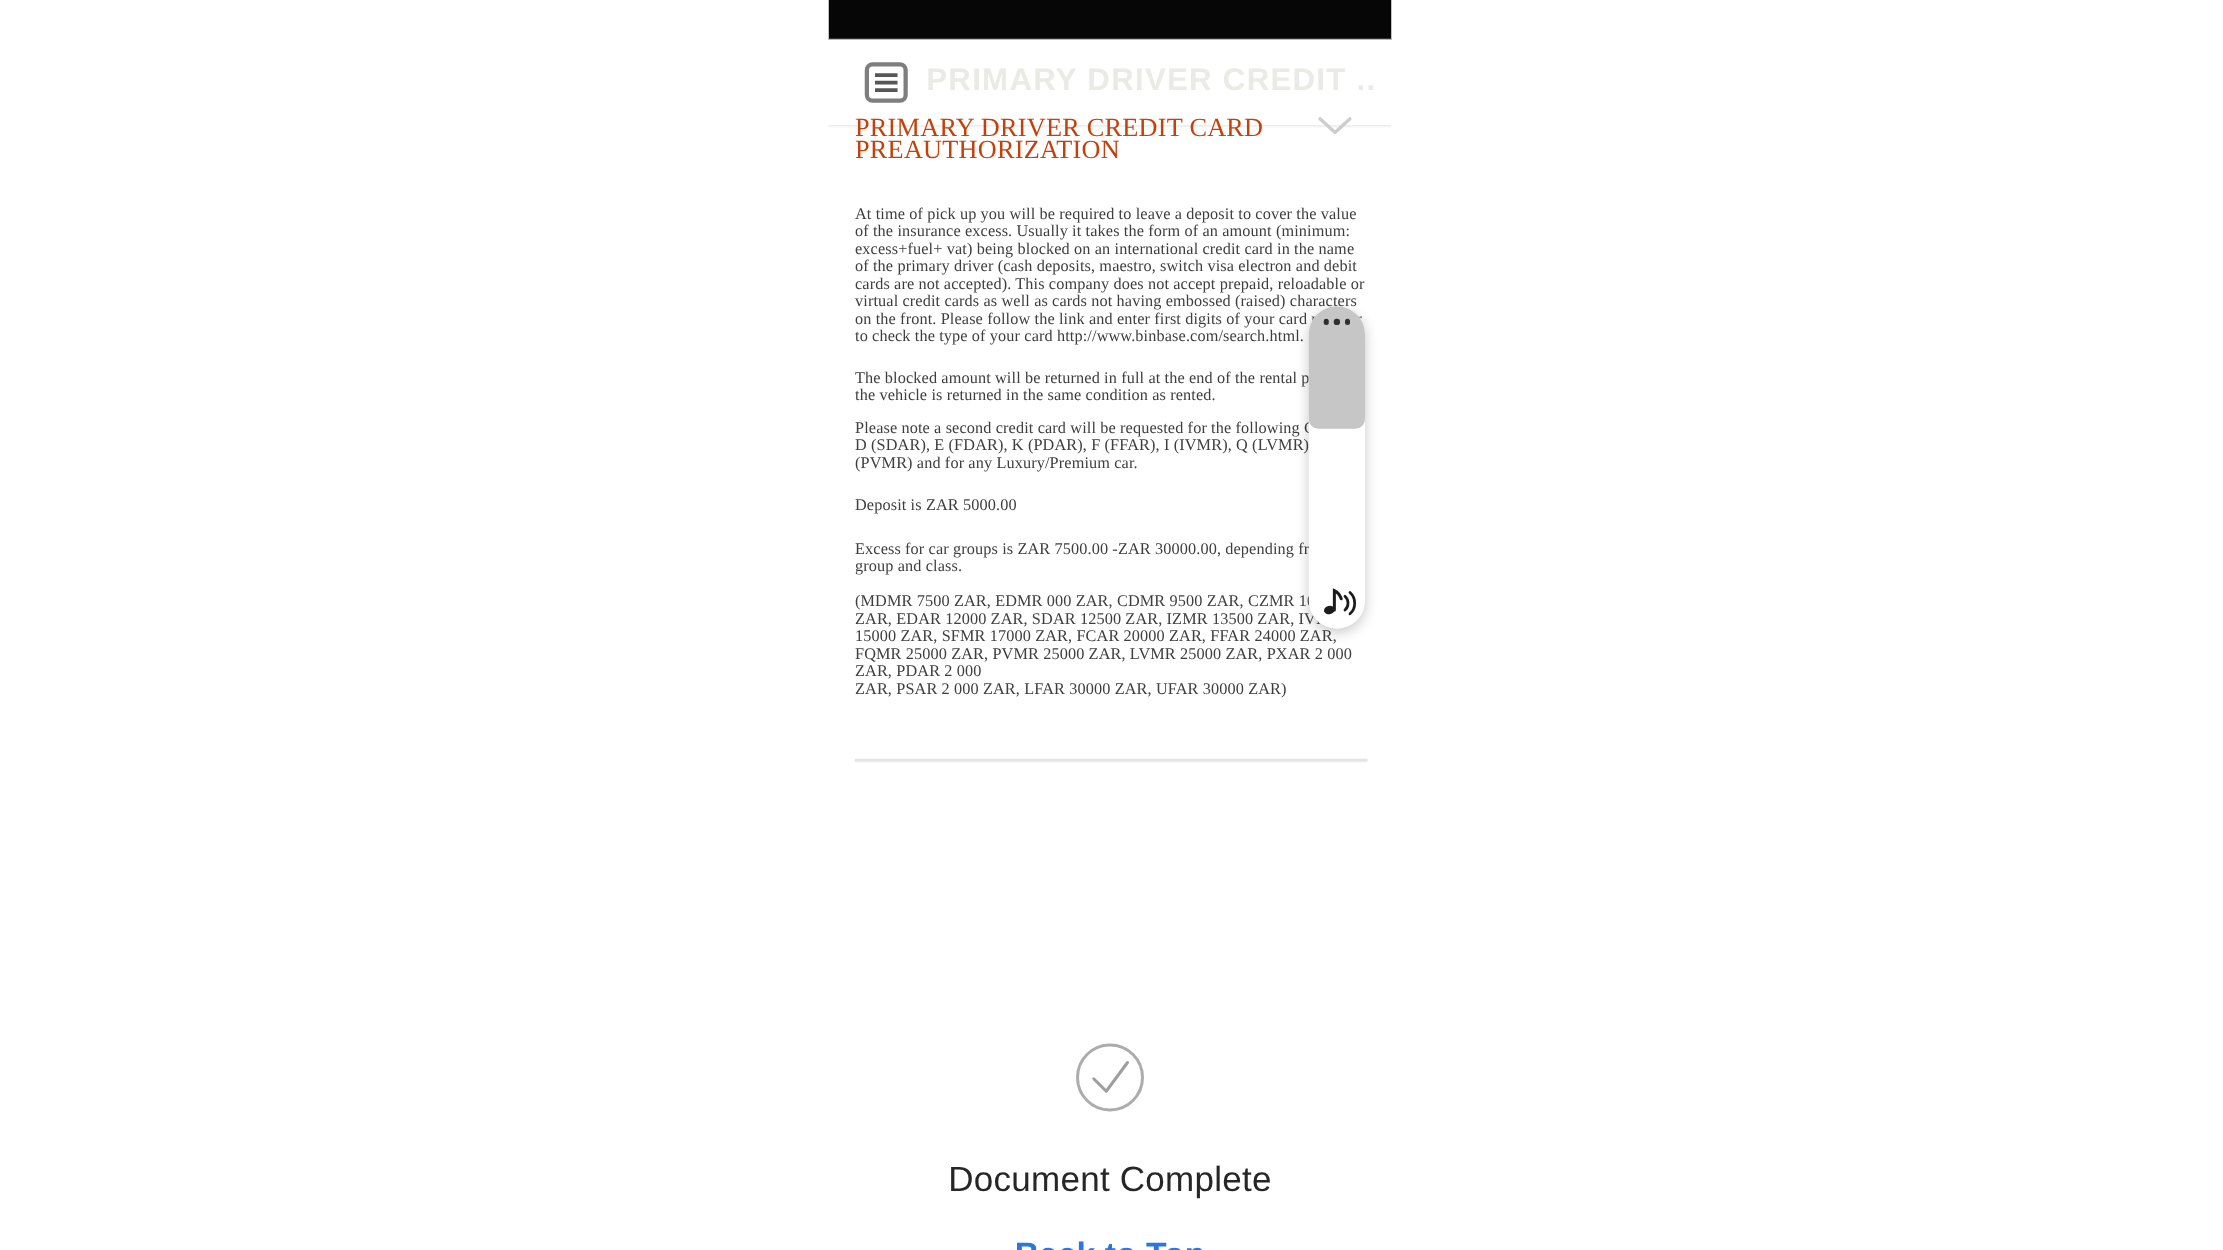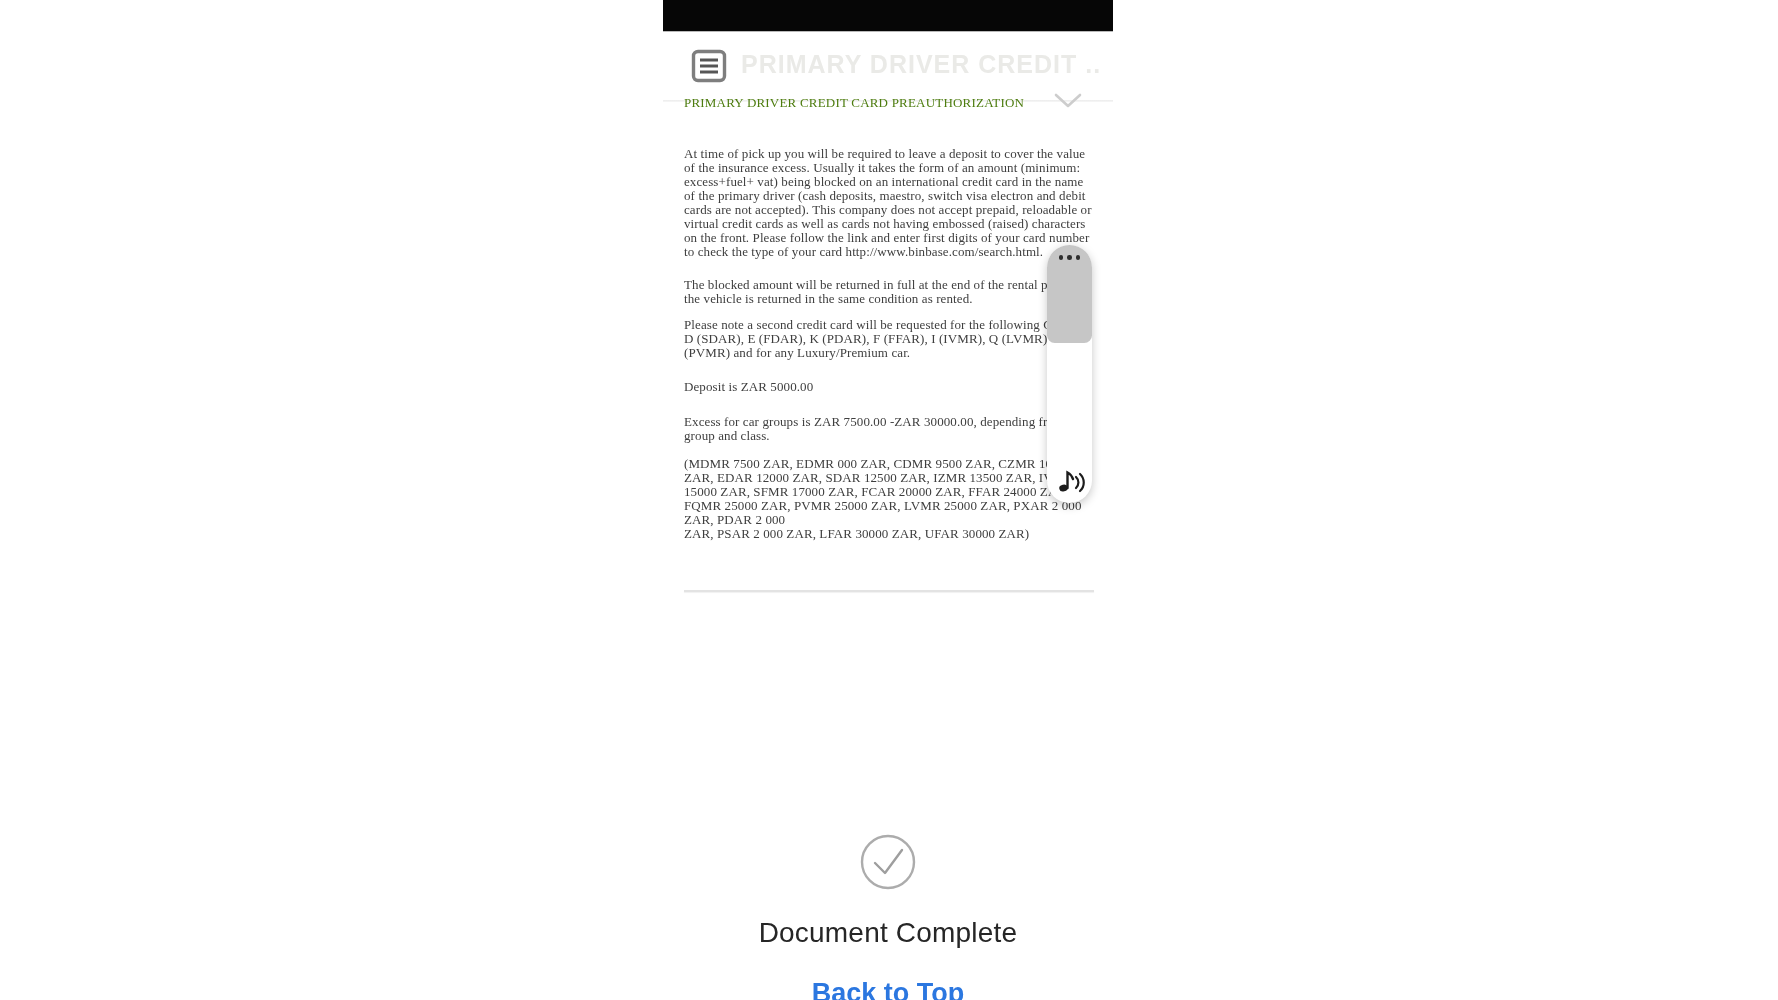--- a/index.html
+++ b/index.html
@@ -17,21 +17,21 @@
   .ghost-title { position:absolute; left:78px; top:50px; width:360px;
                  font-size:25px; font-weight:bold; color:#eaeae7; letter-spacing:1px;
                  white-space:nowrap; overflow:hidden; }
   .title-divider { position:absolute; left:0; top:100px; width:450px; height:2px;
                    background:linear-gradient(#ececec,#f7f7f7); }
   .chevron { position:absolute; left:388px; top:90px; width:34px; height:22px; }
 
   
   .doc { position:absolute; left:21px; top:94px; width:408px; color:#3e3e3e;
          font-family:"Liberation Serif", serif; }
-  .doc-title { font-size:13px; line-height:17px; font-weight:normal; color:#4d7c0f;
+  .doc-title { font-size:21px; line-height:17px; font-weight:normal; color:#c2410c;
                font-family:"Liberation Serif", serif; letter-spacing:0.2px; }
   .doc p { font-size:13px; line-height:14px; letter-spacing:0.1px; }
   .p1 { margin-top:36px; }
   .p2 { margin-top:19px; }
   .p3 { margin-top:12px; }
   .p4 { margin-top:20px; }
   .p5 { margin-top:21px; }
   .p6 { margin-top:14px; }
   .p7 { }
   .rule { margin-top:49px; height:2px; background:#e3e3e3; width:410px;
@@ -44,21 +44,21 @@
   .pill-grip { position:absolute; left:0; top:0; width:45px; height:98px;
                background:#c6c6c6; border-radius:23px 23px 8px 8px; }
   .dots { position:absolute; left:0; top:10px; width:45px; text-align:center;
           font-size:0; line-height:0; }
   .dots span { display:inline-block; width:4.5px; height:4.5px; border-radius:50%;
                background:#2e2e2e; margin:0 2px; }
   .audio { position:absolute; left:7px; bottom:6px; width:32px; height:32px; cursor:pointer; }
 
   
   .complete { position:absolute; left:0; top:833px; width:450px; text-align:center; }
-  .complete-text { margin-top:22px; font-size:28px; color:#262626; letter-spacing:0.2px;text-align:center; }
+  .complete-text { margin-top:32px; font-size:28px; color:#262626; letter-spacing:0.2px;text-align:center; }
   .backtop { display:inline-block; margin-top:11px; font-size:27px; font-weight:bold;
              color:#2b77e0; text-decoration:none; cursor:pointer; }
 </style>
 </head>
 <body>
 
 <div class="app">
 
   <div class="statusbar"></div>
 

